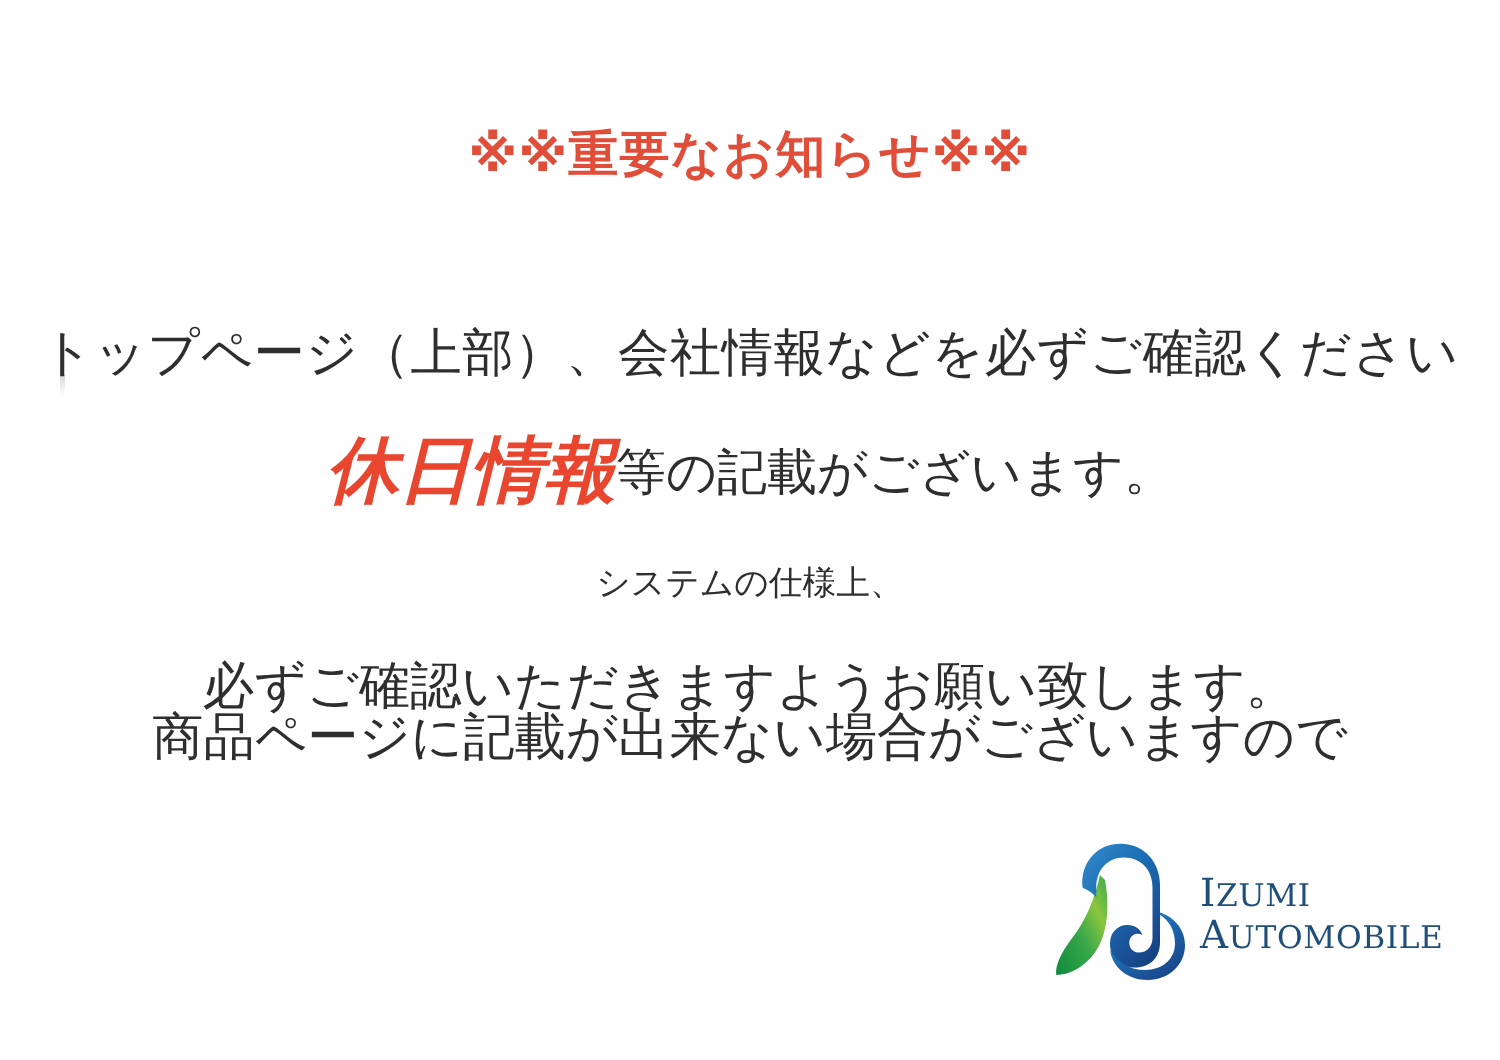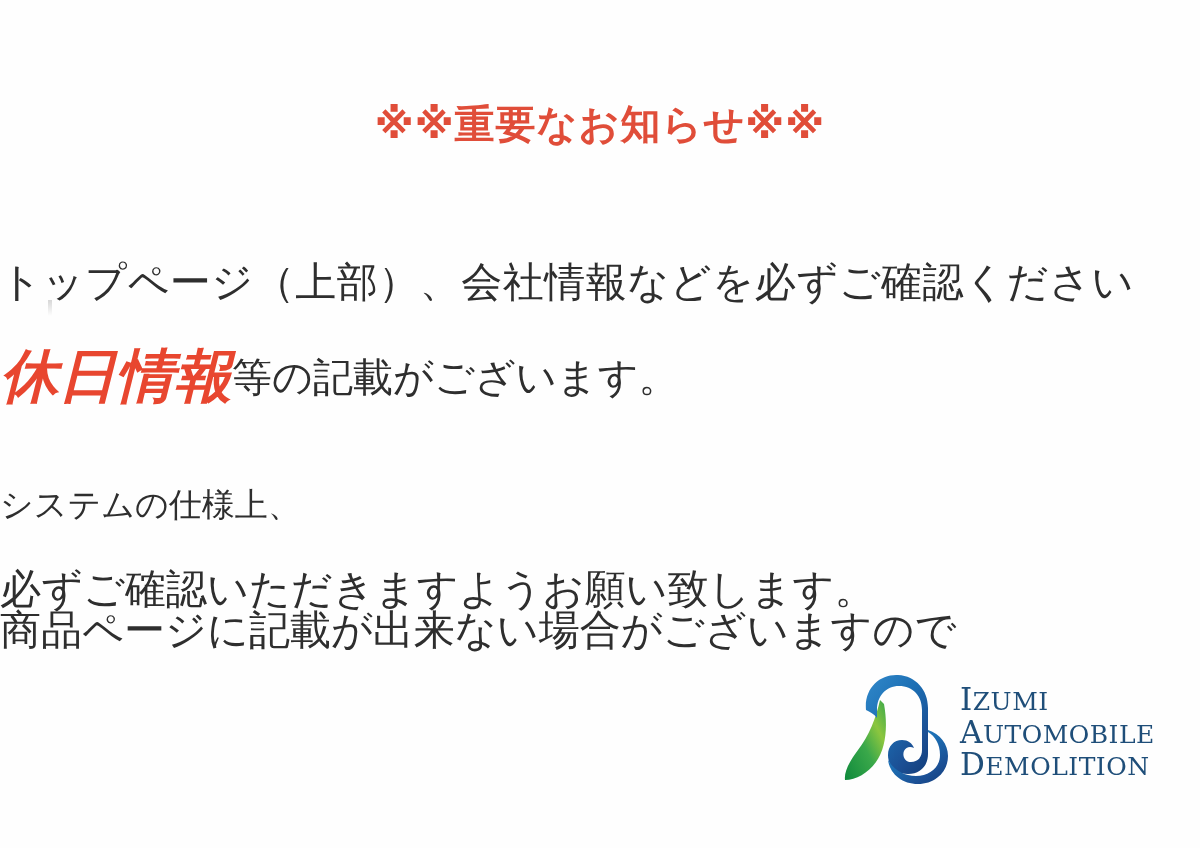--- a/index.html
+++ b/index.html
@@ -47,20 +47,21 @@
   .body-block {
     position: absolute;
     top: 262px;
     left: 0;
     width: 1200px;
     color: #2e2e2e;
   }
 
   .body-line {
     width: 1200px;
+    text-align: center;
     white-space: nowrap;
     font-weight: 500;
   }
 
   .line-1 {
     font-size: 41px;
     line-height: 1;
     letter-spacing: 0.5px;
     padding-bottom: 44px;
   }
@@ -74,24 +75,23 @@
   .holiday-emph {
     color: #e8462f;
     font-size: 58px;
     font-weight: 700;
     vertical-align: -5px;
     letter-spacing: 0px;
     font-style: italic;
   }
 
   .line-3 {
-    font-size: 33px;
+    font-size: 27px;
     line-height: 1;
     padding-bottom: 48px;
-    margin-top: 35px;
   }
 
   .line-4 {
     font-size: 41px;
     line-height: 1;
     padding-bottom: 46px;
   }
 
   .line-5 {
     font-size: 41px;
@@ -201,18 +201,17 @@
                C112 102 99 114 82 114
                C66 114 54 104 52 90
                C58 100 68 106 80 106
                C94 106 104 97 104 85
                C104 74 99 66 92 62 Z" fill="url(#gBlue)"></path>
     </svg>
 
     <div class="logo-wordmark">
       <div class="logo-word"><span class="cap">I</span><span>ZUMI</span></div>
       <div class="logo-word"><span class="cap">A</span><span>UTOMOBILE</span></div>
-      <div class="logo-word"><span class="cap">D</span><span>EMOLITION</span></div>
     </div>
 
   </div>
 
 </div>
 
 </body></html>

